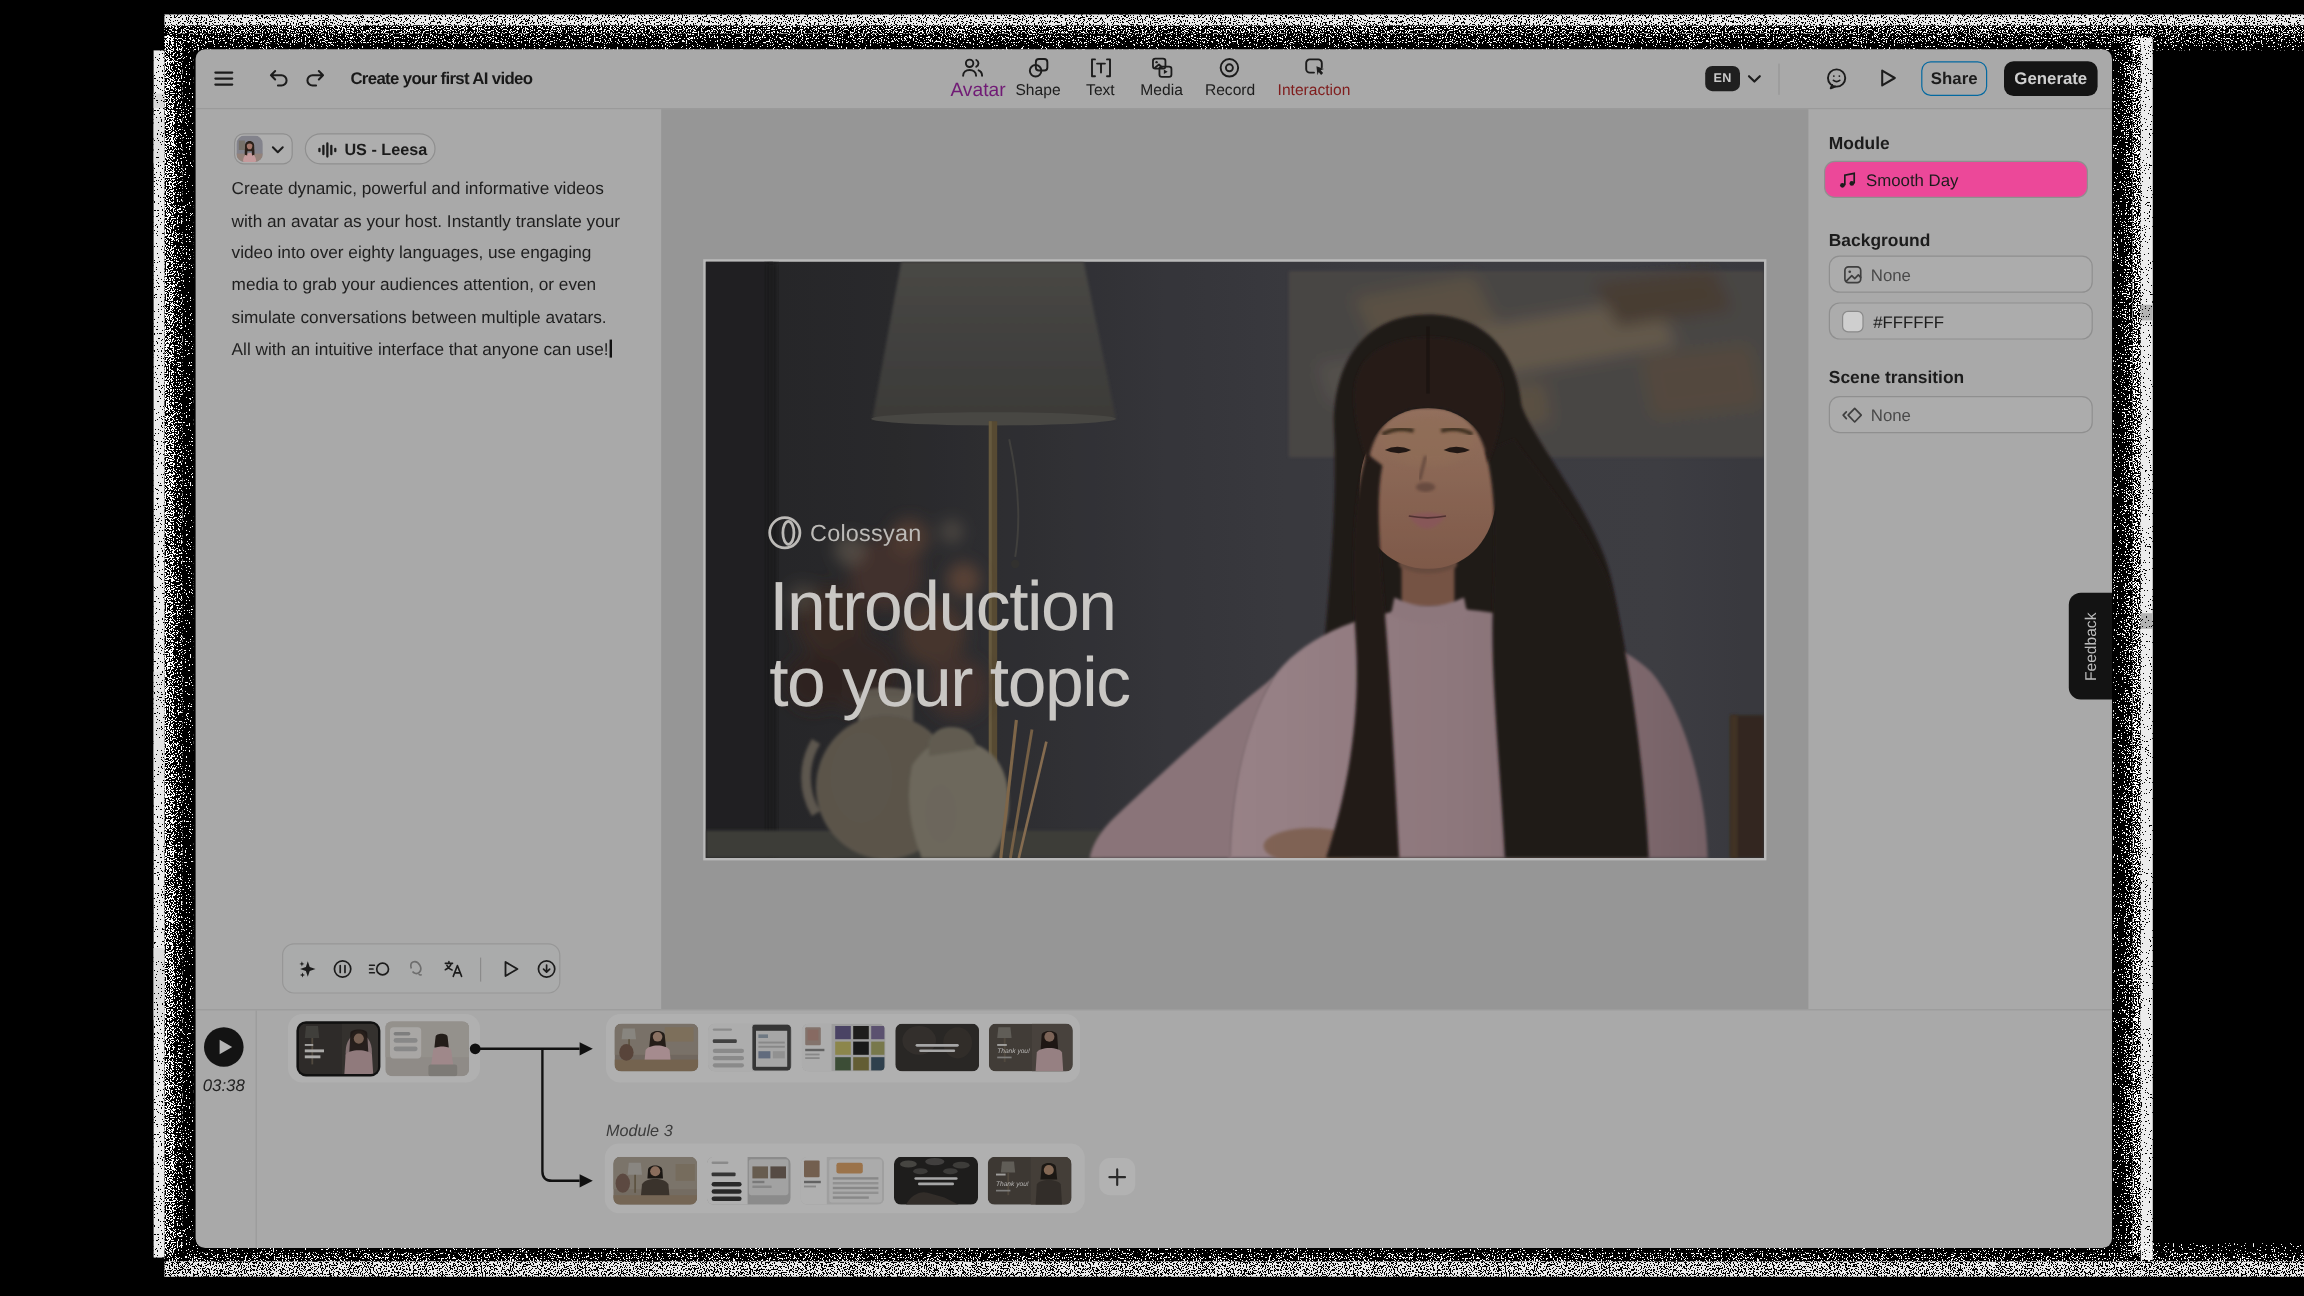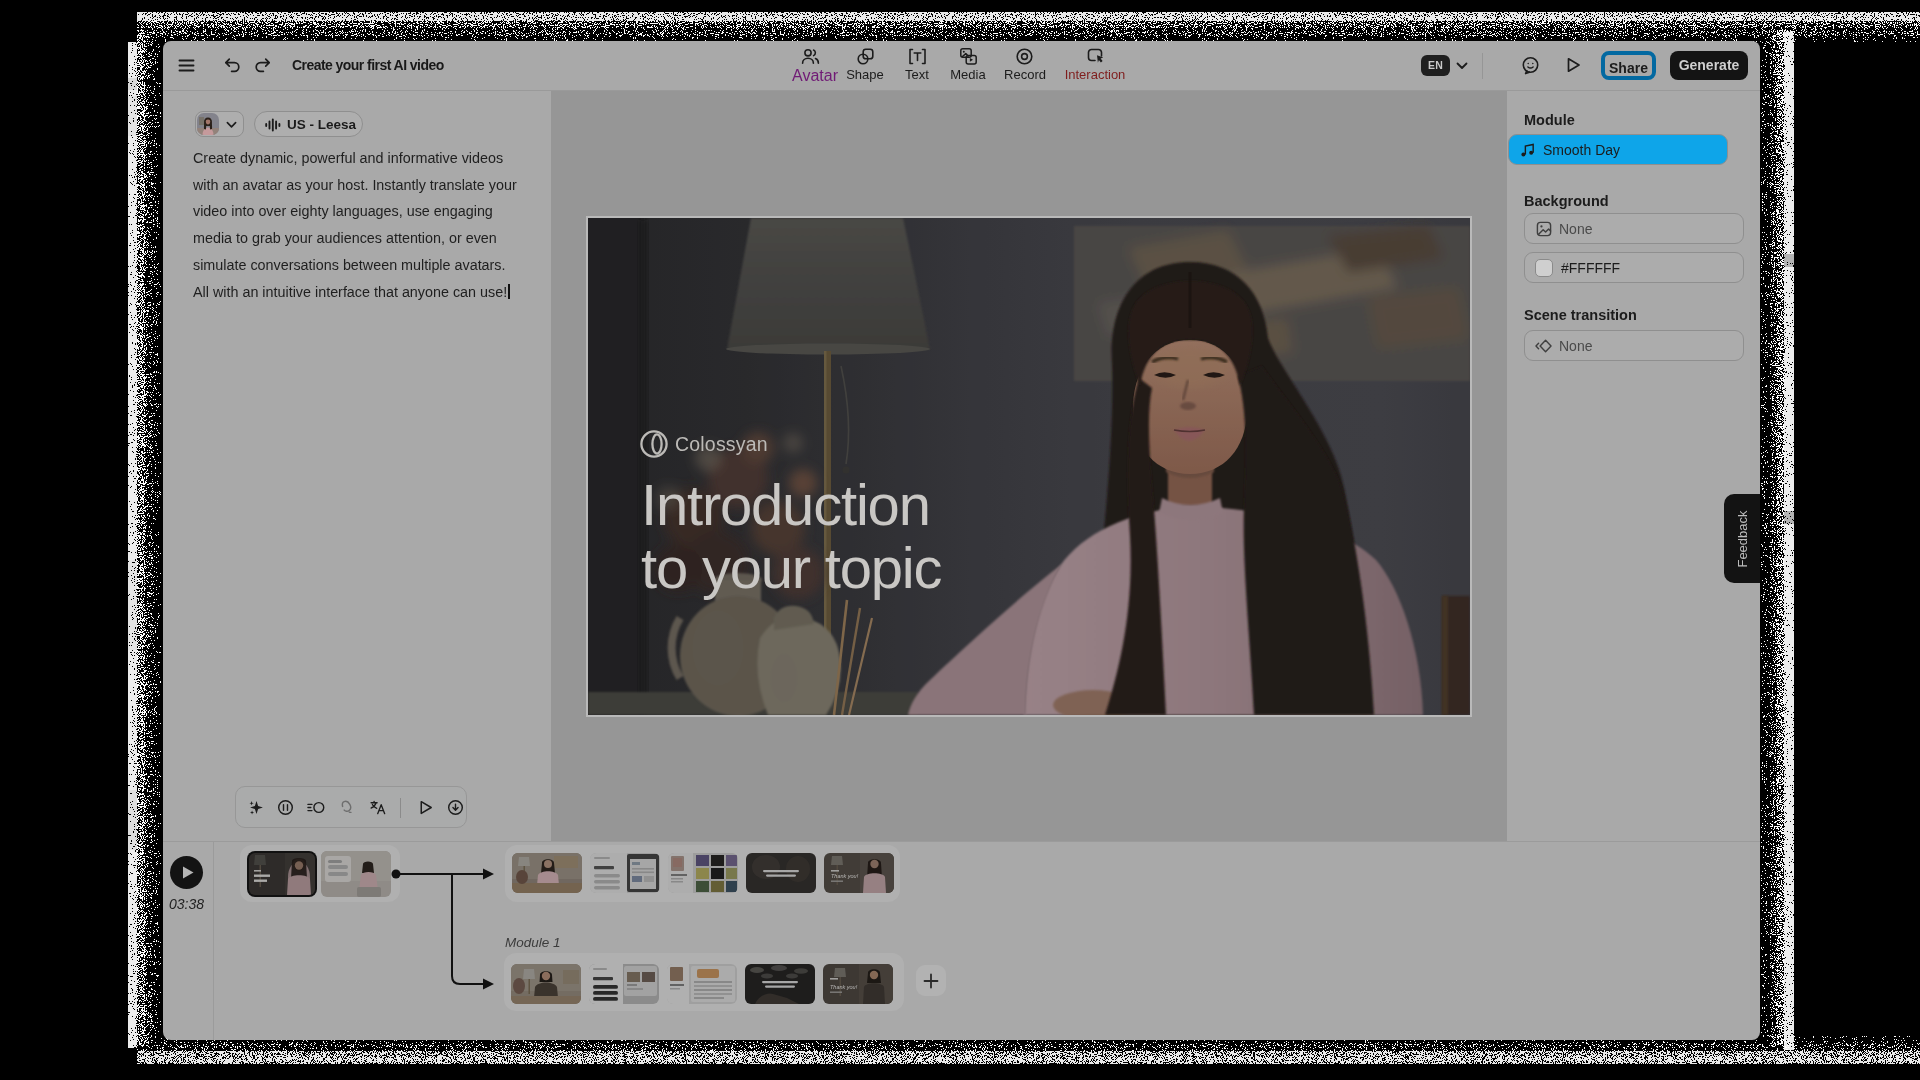--- a/index.html
+++ b/index.html
@@ -172,21 +172,21 @@
         </svg>
       <div class="abs" style="left:1319px;top:12px;width:1px;height:26px;background:#969696"></div>
       <svg class="abs" style="left:1358px;top:15px" width="19" height="19" viewBox="0 0 19 19" fill="none" stroke="#1c1c1c" stroke-width="1.6" stroke-linecap="round" stroke-linejoin="round">
           <circle cx="9.5" cy="9" r="7.2"></circle>
           <path d="M5.8 14.8 4.6 17.6l3.8-1.4"></path>
           <path d="M7.2 7.4h.01M11.8 7.4h.01M6.9 11c1.6 1.3 3.6 1.3 5.2 0" stroke-width="1.5"></path>
         </svg>
       <svg class="abs" style="left:1401px;top:15px" width="18" height="18" viewBox="0 0 18 18" fill="none" stroke="#1c1c1c" stroke-width="1.7" stroke-linejoin="round">
           <path d="M4.5 2.8 15 9 4.5 15.2Z"></path>
         </svg>
-      <div class="abs" style="left:1438px;top:10px;width:55px;height:29px;border-radius:8px;border:4px solid #0369a1;color:#1c1c1c;font-size:14px;font-weight:600;text-align:center;line-height:27px">Share</div>
+      <div class="abs" style="left:1438px;top:10px;width:55px;height:29px;border-radius:8px;border:1px solid #0369a1;color:#1c1c1c;font-size:14px;font-weight:600;text-align:center;line-height:27px">Share</div>
       <div class="abs" style="left:1507px;top:10px;width:78px;height:29px;border-radius:8px;background:#141414;color:#cfcfcf;font-size:14px;font-weight:600;text-align:center;line-height:29px">Generate</div>
     </div>
     <div id="leftpanel" class="abs" style="left:0;top:50px;width:388px;height:750px;">
 
       <div class="abs" style="left:32px;top:20px;width:49px;height:26px;border:1px solid #8f8f8f;border-radius:8px;background:#aeaeae">
         <svg class="abs" style="left:1px;top:1px" width="22" height="22" viewBox="0 0 22 22">
             <defs>
               <clipPath id="avclip">
                 <rect width="22" height="22" rx="7"></rect>
               </clipPath>
@@ -387,21 +387,21 @@
           <ellipse cx="69" cy="226" rx="4.6" ry="9.6"></ellipse>
         </g>
         <text x="87" y="233" font-size="19.5" fill="#bcbab7" font-family="Liberation Sans, sans-serif" letter-spacing=".2">Colossyan</text>
         <text x="53" y="307" font-size="58" fill="#c9c7c4" font-family="Liberation Sans, sans-serif" letter-spacing="-1.2">Introduction</text>
         <text x="53" y="370" font-size="58" fill="#c9c7c4" font-family="Liberation Sans, sans-serif" letter-spacing="-1.2">to your topic</text>
       </svg>
       </div>
     </div>
     <div id="rightpanel" class="abs" style="left:1344px;top:50px;width:253px;height:750px;">
       <div class="abs" style="left:17px;top:21px;font-size:14.5px;font-weight:700;color:#1c1c1c">Module</div>
-      <div class="abs" style="left:1px;top:43px;width:220px;height:31px;border:1px solid #8f8f8f;border-radius:9px;background:#0ea5e9">
+      <div class="abs" style="left:13px;top:43px;width:220px;height:31px;border:1px solid #8f8f8f;border-radius:9px;background:#ec4899">
         <svg class="abs" style="left:11px;top:7px" width="16" height="16" viewBox="0 0 17 17" fill="none" stroke="#1c1c1c" stroke-width="1.5">
             <path d="M5.7 13.2V4.3L14 2.6v8.9"></path>
             <circle cx="3.6" cy="13.2" r="2.1" fill="#1c1c1c" stroke="none"></circle>
             <circle cx="11.9" cy="11.5" r="2.1" fill="#1c1c1c" stroke="none"></circle>
           </svg>
         <div class="abs" style="left:34px;top:7px;font-size:14px;color:#1c1c1c">Smooth Day</div>
       </div>
       <div class="abs" style="left:17px;top:102px;font-size:14.5px;font-weight:700;color:#1c1c1c">Background</div>
       <div class="abs" style="left:17px;top:122px;width:220px;height:31px;border:1px solid #8f8f8f;border-radius:9px;background:#acacac">
         <svg class="abs" style="left:11px;top:7px" width="16" height="16" viewBox="0 0 17 17" fill="none" stroke="#3f3f3f" stroke-width="1.5" stroke-linecap="round" stroke-linejoin="round">
@@ -549,21 +549,21 @@
             <rect x="12.5" y="12" width="1.5" height="20" fill="#5f5342"></rect>
             <path d="M44 10c0-5 13-5 13 0l1.5 22h-16Z" fill="#241a15"></path>
             <circle cx="50.5" cy="11" r="4.2" fill="#96705c"></circle>
             <path d="M40 24c2-5 19-5 21 0l1 16H39Z" fill="#b28f93"></path>
             <rect x="7" y="17" width="8" height="1.6" fill="#b5b3b0"></rect>
             <text x="7" y="24.5" font-size="5.5" fill="#d0cecb" font-family="Liberation Sans, sans-serif">Thank you!</text>
             <rect x="7" y="27.5" width="12" height="1.4" fill="#8f8d8a"></rect>
           </svg>
       </div>
 
-      <div class="abs" style="left:342px;top:93px;font-size:13.5px;color:#3c3c3c">Module 1</div>
+      <div class="abs" style="left:342px;top:93px;font-size:13.5px;color:#3c3c3c">Module 3</div>
 
       <div class="abs" style="left:341px;top:111px;width:400px;height:58px;border-radius:12px;background:#b0b0b0"></div>
       <div class="abs thumb" style="left:348px;top:122px;width:70px;height:40px;border-radius:6px;overflow:hidden">
         <svg width="70" height="40" viewBox="0 0 70 40">
             <rect width="70" height="40" fill="#877a6a"></rect>
             <rect x="0" y="0" width="70" height="27" fill="#8f8374"></rect>
             <path d="M13 5 23 5 24 15 12 15Z" fill="#9d9890"></path>
             <rect x="17.5" y="15" width="1.5" height="15" fill="#6f5f42"></rect>
             <ellipse cx="8" cy="22" rx="6" ry="8" fill="#6f5244"></ellipse>
             <path d="M29 11c0-5 12-5 12 0l.5 7h-13Z" fill="#211b15"></path>

